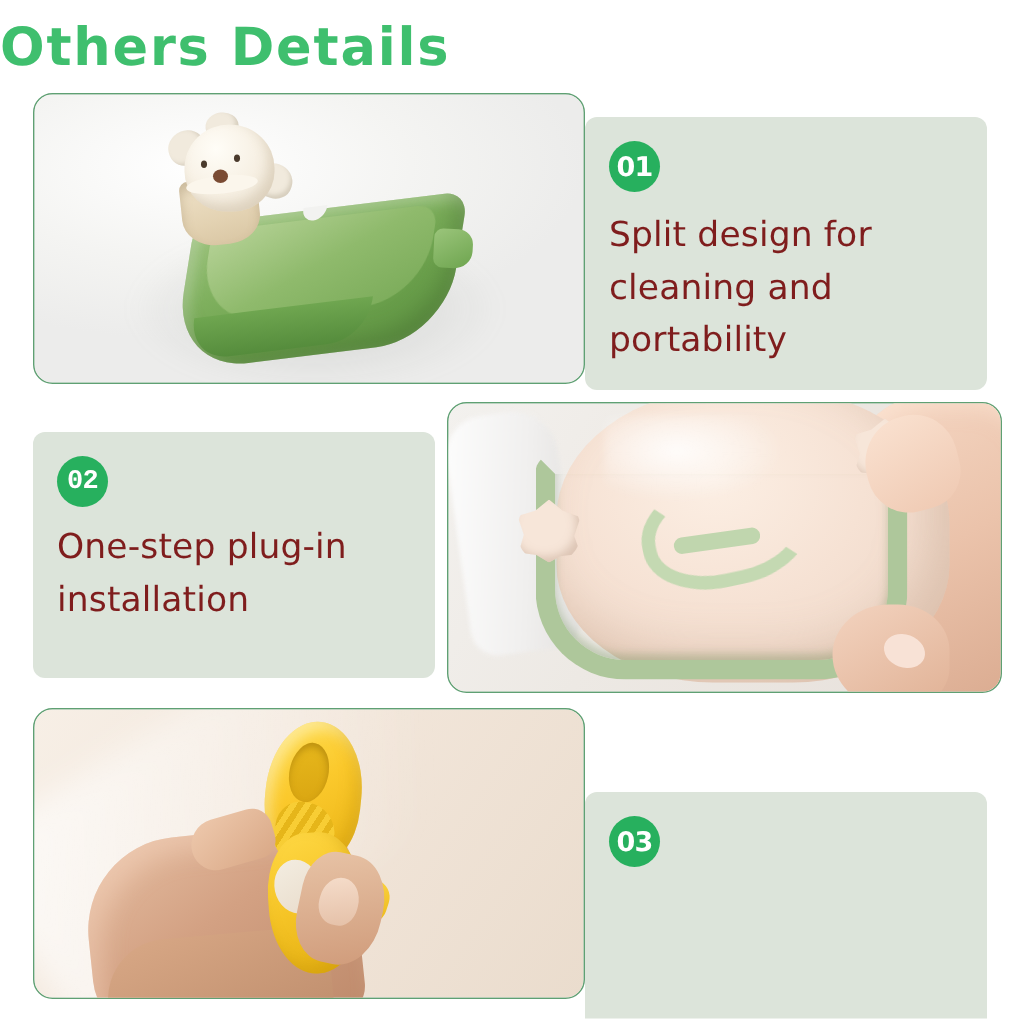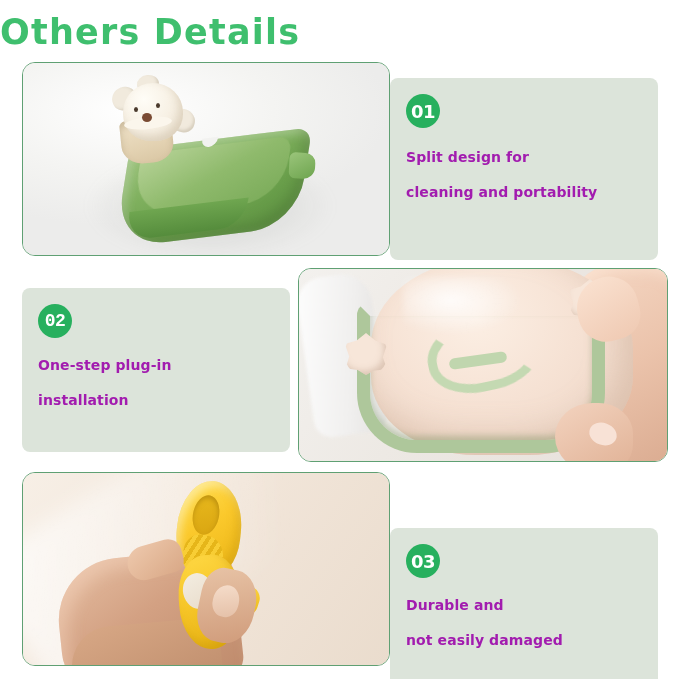--- a/index.html
+++ b/index.html
@@ -50,27 +50,26 @@
     font-size: 18px;
     font-weight: bold;
     font-family: "DejaVu Sans", sans-serif;
     display: flex;
     align-items: center;
     justify-content: center;
     letter-spacing: -0.5px;
   }
   .panel-text {
     position: absolute;
-    color: #a21caf;
-    font-size: 14px;
+    color: #7f1d1d;
+    font-size: 23px;
     line-height: 35px;
     letter-spacing: 0.1px;
     font-family: "DejaVu Sans", sans-serif;
     white-space: pre-line;
-    font-weight: bold;
   }
 
   
   .photo-card {
     position: absolute;
     border: 1.5px solid #5FA073;
     border-radius: 13px;
     overflow: hidden;
     background: #f3f3f1;
   }
@@ -470,22 +469,20 @@
       <div class="p2-flower l"></div>
       <div class="p2-flower r"></div>
       <div class="p2-finger"></div>
       <div class="p2-thumb"></div>
       <div class="p2-nail"></div>
     </div>
   </div>
 
   <div class="text-panel" style="left:390px; top:488px; width:268px; height:168px;margin-top:40px;">
     <div class="badge" style="left:16px; top:16px;">03</div>
-    <div class="panel-text" style="left:16px; top:60px; width:240px;">Durable and
-not easily damaged</div>
   </div>
 
   <div class="photo-card" style="left:22px; top:472px; width:368px; height:194px;">
     <div class="photo-inner">
       <div class="p3-bg"></div>
       <div class="p3-light"></div>
       <div class="p3-hand"></div>
       <div class="p3-knuckles"></div>
       <div class="p3-item">
         <div class="p3-top"></div>

